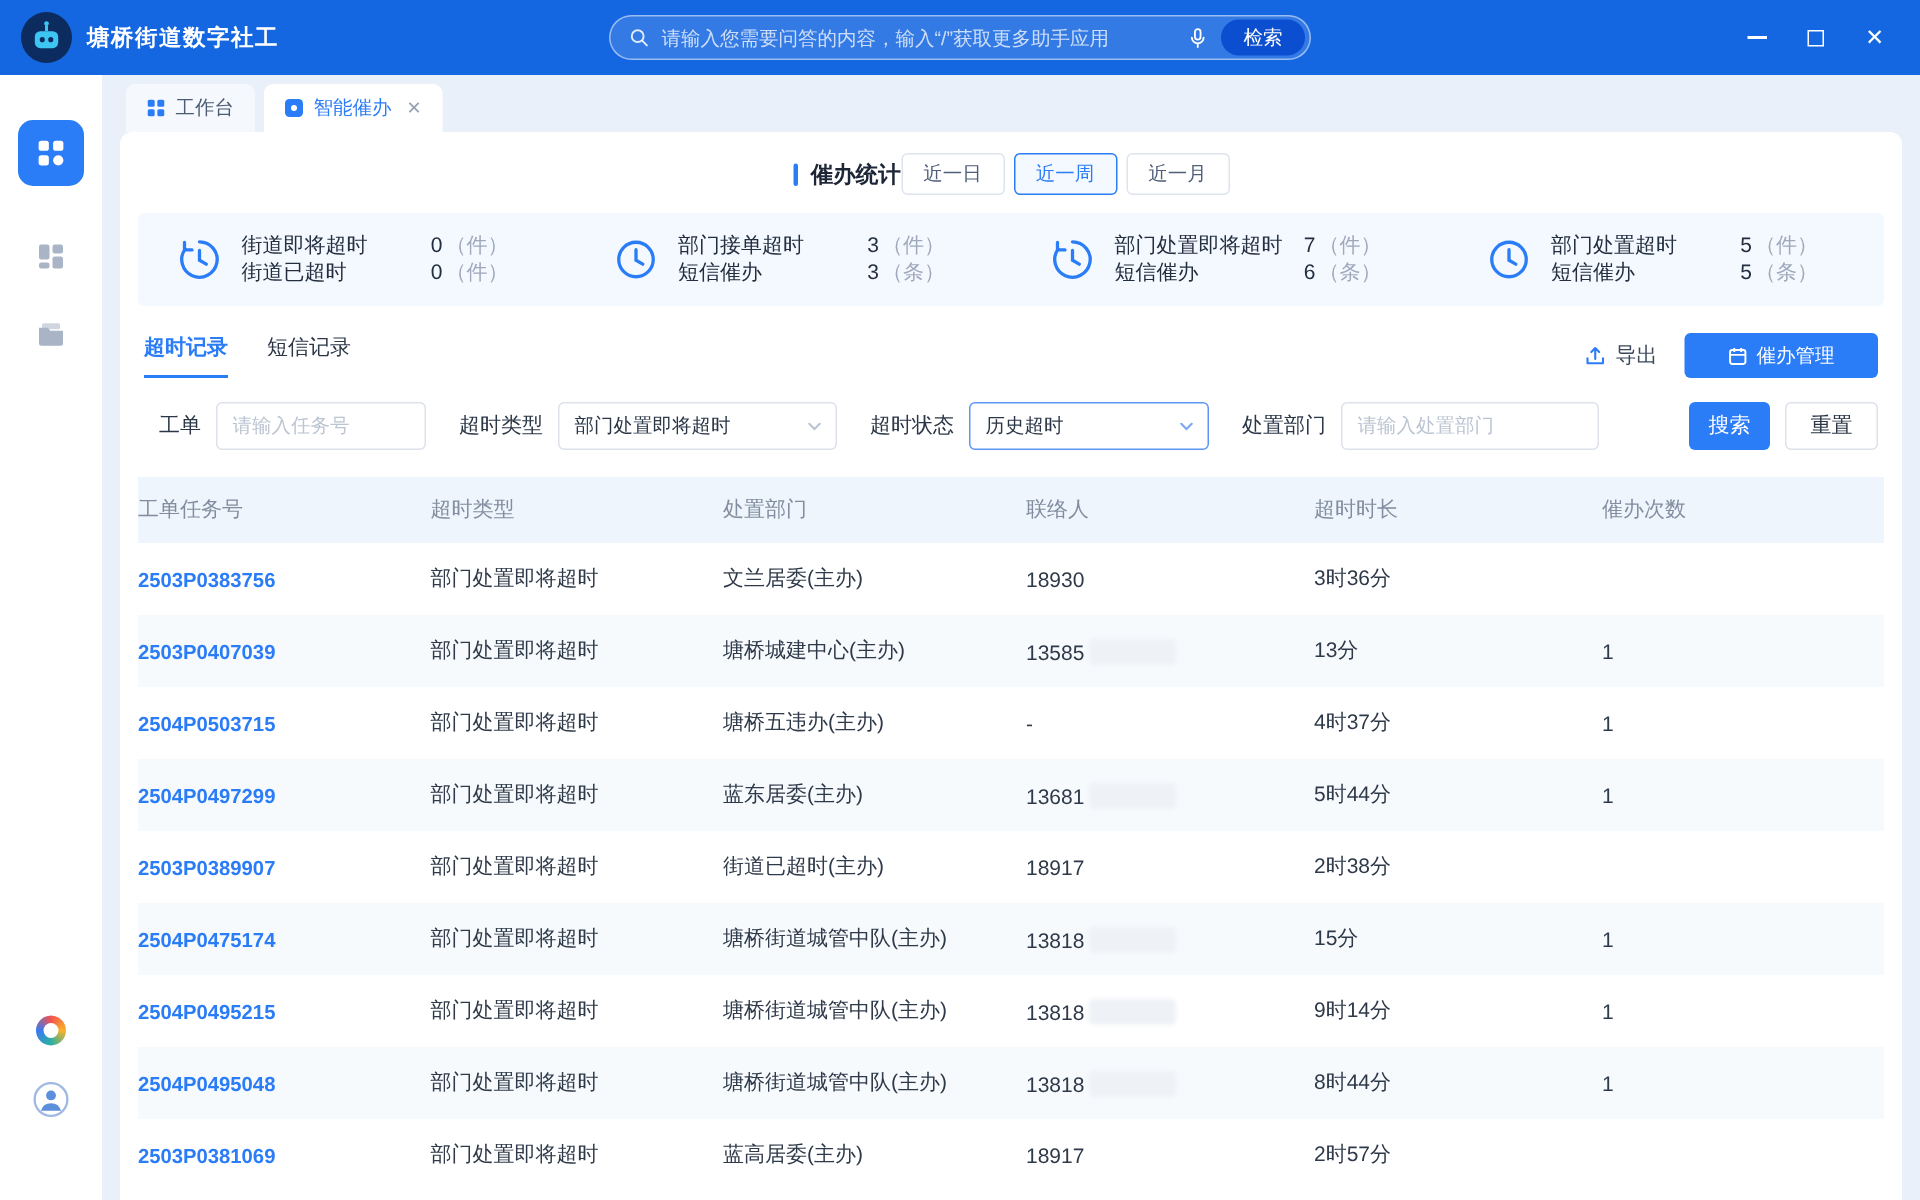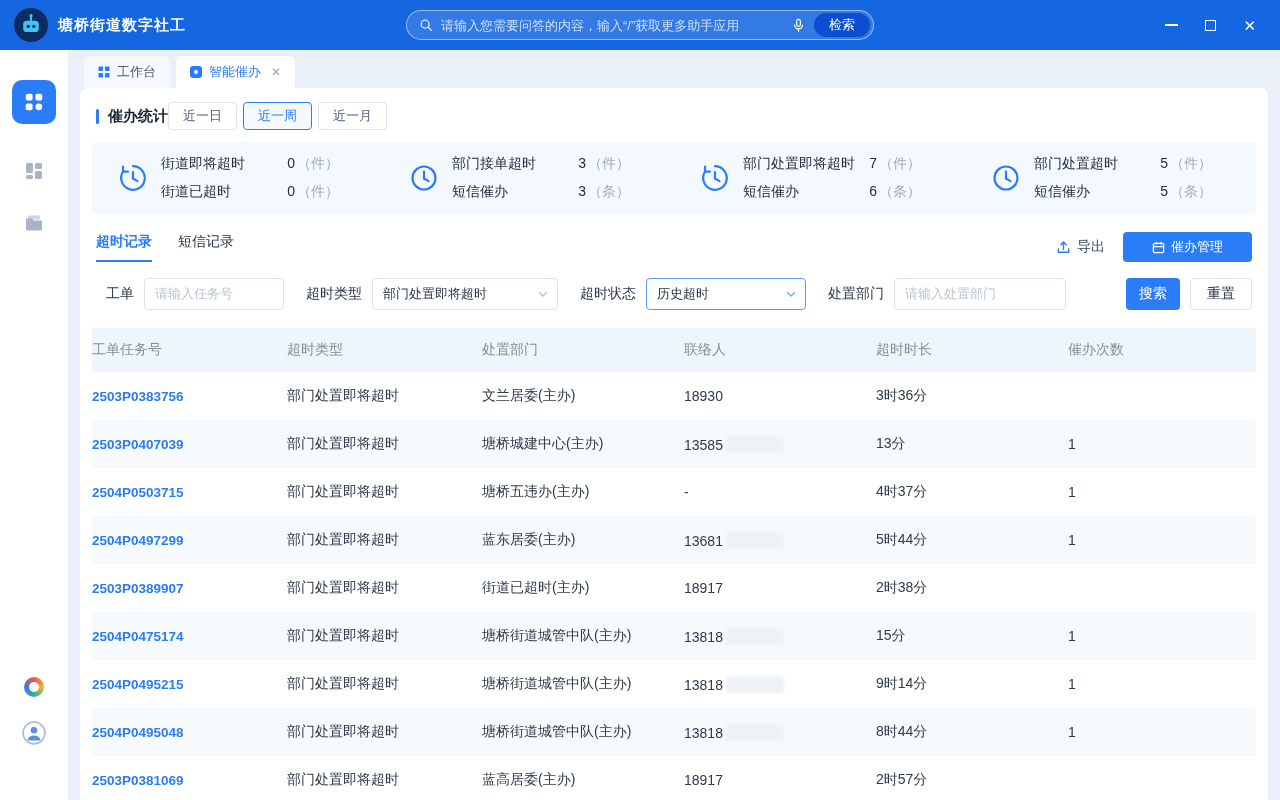--- a/index.html
+++ b/index.html
@@ -37,31 +37,31 @@
   .tabbar { height:38px; display:flex; align-items:flex-end; padding-left:4px; gap:6px; }
   .tab { height:32px; border-radius:6px 6px 0 0; display:flex; align-items:center; gap:7px; padding:0 14px; font-size:13px; cursor:pointer; }
   .tab-inactive { background:rgba(255,255,255,0.55); color:#4c5b75; }
   .tab-active { background:#fff; color:#2b7cf7; }
   .tab-close { color:#97a2b4; font-size:12px; margin-left:3px; }
   .mini-app { width:12px; height:12px; border-radius:3px; background:#2b7cf7; position:relative; }
   .mini-app::after { content:""; position:absolute; inset:4px; background:#fff; border-radius:50%; }
 
   
   .card { flex:1; background:#fff; border-radius:8px 8px 0 0; overflow:hidden; display:flex; flex-direction:column; }
-  .sec-head { display:flex; align-items:center; justify-content:flex-start; padding:14px 16px 12px; }
+  .sec-head { display:flex; align-items:center; justify-content:center; padding:14px 16px 12px; }
   .sec-title { display:flex; align-items:center; gap:9px; font-size:15px; font-weight:700; color:#1c2636; }
   .sec-bar { width:3px; height:15px; background:#2b7cf7; border-radius:2px; }
   .ranges { display:flex; gap:6px; }
   .range-btn { height:28px; padding:0 14px; background:#fff; border:1px solid #dde4ee; border-radius:4px; color:#51607a; font-size:13px; cursor:pointer; }
   .range-btn.active { color:#2b7cf7; border-color:#2b7cf7; background:#f4f9ff; }
 
   
   .stats { margin:0 12px; background:#f4f9ff; border-radius:4px; display:flex; padding:13px 0; }
   .stat { flex:1; display:flex; align-items:center; gap:13px; padding-left:26px; }
-  .stat-lines { display:flex; flex-direction:column; gap:10px; flex:1; padding-right:44px; }
+  .stat-lines { display:flex; flex-direction:column; gap:0; flex:1; padding-right:44px; }
   .stat-line { display:flex; justify-content:space-between; font-size:14px; color:#232e3f; }
   .stat-val b { font-weight:400; color:#232e3f; }
   .stat-val i { font-style:normal; color:#9fa9bb; margin-left:2px; }
 
   
   .rec-bar { display:flex; align-items:center; justify-content:space-between; padding:18px 16px 0; }
   .rec-tabs { display:flex; gap:26px; font-size:14px; }
   .rec-tab { color:#2b3647; padding-bottom:9px; cursor:pointer; border-bottom:2px solid transparent; }
   .rec-tab.active { color:#2b7cf7; font-weight:700; border-bottom-color:#2b7cf7; }
   .rec-actions { display:flex; align-items:center; gap:18px; }

